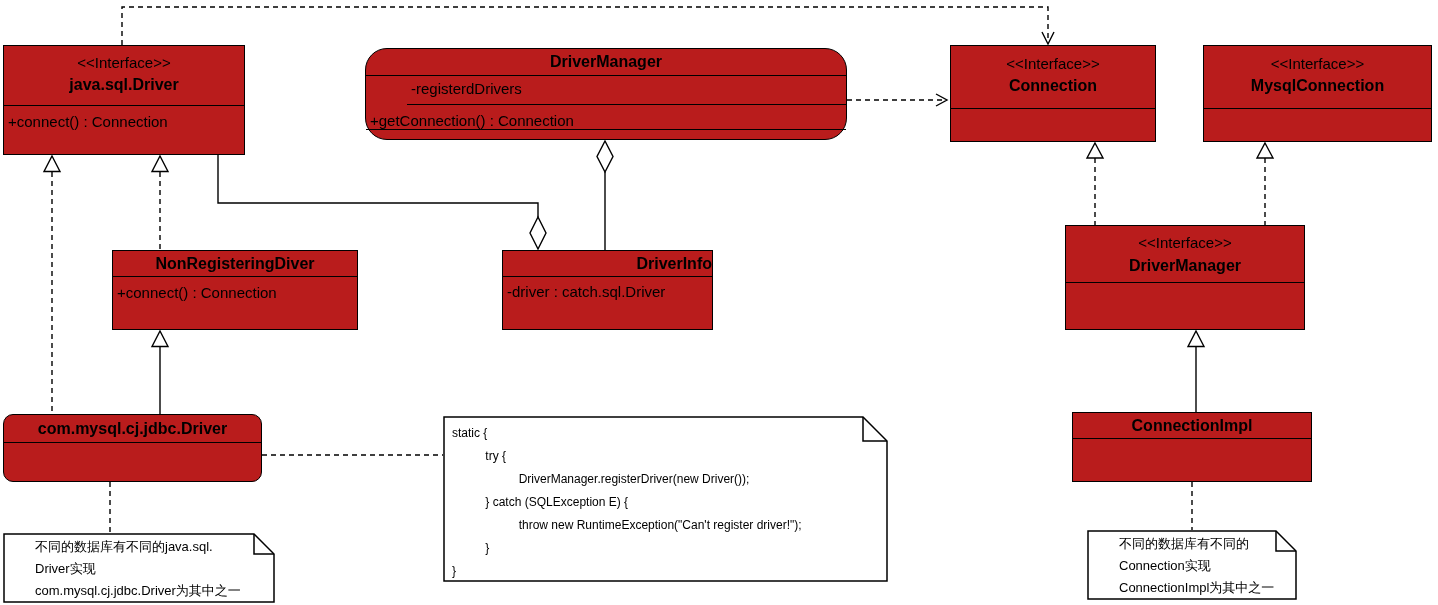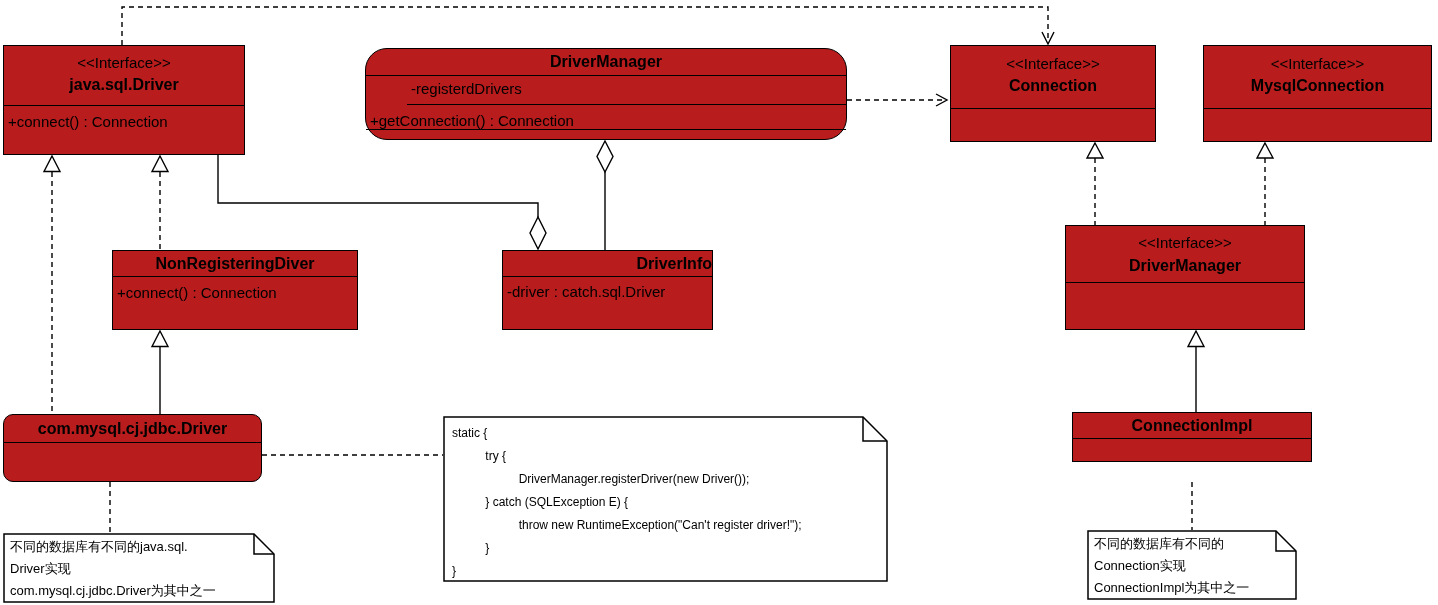--- a/index.html
+++ b/index.html
@@ -43,33 +43,33 @@
   #cls-driver-info{left:502px;top:250px;width:211px;height:80px;}
   #cls-driver-info .head{height:25px;line-height:25px;text-align:right;}
   #cls-driver-info .member{padding-top:6px;}
 
   #cls-jdbc-connection{left:1065px;top:225px;width:240px;height:105px;}
   #cls-jdbc-connection .head{height:51px;padding-top:5px;line-height:23px;}
 
   #cls-com-mysql{left:3px;top:414px;width:259px;height:68px;border-radius:10px;}
   #cls-com-mysql .head{height:27px;line-height:27px;}
 
-  #cls-connection-impl{left:1072px;top:412px;width:240px;height:50px;}
+  #cls-connection-impl{left:1072px;top:412px;width:240px;height:70px;}
   #cls-connection-impl .head{height:25px;line-height:25px;}
 
   .uml-note{position:absolute;}
   .uml-note svg{position:absolute;left:0;top:0;}
   .uml-note .note-text{position:absolute;left:0;top:0;right:0;bottom:0;}
   #note-static{left:443px;top:416px;width:445px;height:166px;}
   #note-static .note-text{padding:6px 8px 0 9px;font-size:12px;line-height:23px;}
   #note-static .code-line{white-space:pre;}
   #note-driver{left:3px;top:533px;width:272px;height:70px;}
   #note-connection{left:1087px;top:530px;width:222px;height:70px;}
   .cn-note .note-text{padding:3px 6px 0 7px;font-size:13px;line-height:22px;}
-  .cn-note .cn-line{white-space:nowrap;overflow:hidden;}
+  .cn-note .cn-line{white-space:nowrap;overflow:hidden;margin-left:25px;}
 </style>
 </head>
 <body>
 
 <div class="canvas">
 
   <svg class="edges" width="1438" height="605" viewBox="0 0 1438 605">
 
     <g>
       <polyline class="ln dash" points="122,45 122,7 1048,7 1048,42"></polyline>

